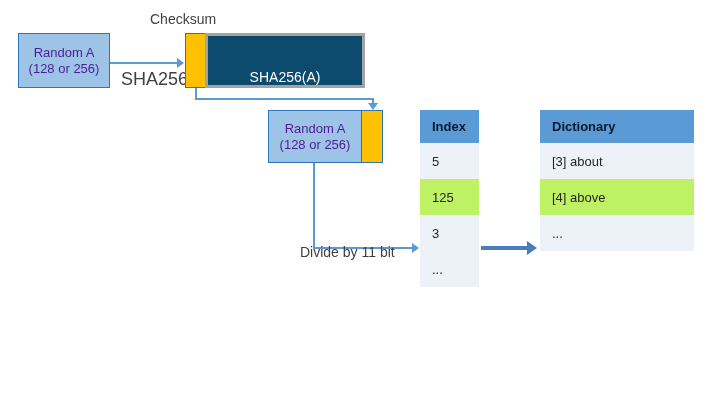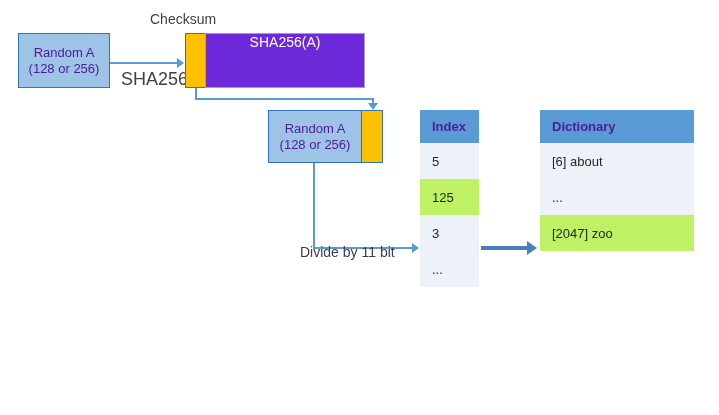--- a/index.html
+++ b/index.html
@@ -36,26 +36,26 @@
   }
   .box-randA .l2 { display: block; }
 
   .box-checksum {
     background: #FFC000;
     border: 1px solid #2E75B6;
     box-sizing: border-box;
   }
   .box-sha {
     box-sizing: border-box;
-    background: #6d28d9;
-    border: 1px solid #a3a3a3;
+    background: #0c4a6e;
+    border: 3px solid #a3a3a3;
     color: #ffffff;
     font-size: 14px;
     display: flex;
-    align-items: flex-start;
+    align-items: flex-end;
     justify-content: center;
   }
 
   
   .label {
     color: #404040;
     font-size: 18px;
     white-space: nowrap;
   }
   .label-lg { font-size: 14px; }
@@ -90,21 +90,21 @@
     border-left: 10px solid #4A7EBB;
     border-top: 7px solid transparent;
     border-bottom: 7px solid transparent;
   }
 
   
   .tbl { position: absolute; }
   .tbl-head {
     box-sizing: border-box;
     background: #5B9BD5;
-    color: #4c1d95;
+    color: #0f172a;
     font-size: 13px;
     font-weight: bold;
     height: 33px;
     display: flex;
     align-items: center;
     padding-left: 12px;
   }
   .tbl-row {
     box-sizing: border-box;
     height: 36px;
@@ -163,19 +163,19 @@
       <div class="tbl-row row-a">5</div>
       <div class="tbl-row row-b">125</div>
       <div class="tbl-row row-a">3</div>
       <div class="tbl-row row-a">...</div>
     </div>
   </div>
 
   <div class="tbl" style="left:540px; top:110px; width:154px;border-radius:20px;">
     <div class="tbl-head">Dictionary</div>
     <div>
-      <div class="tbl-row row-a">[6] about</div>
+      <div class="tbl-row row-a">[3] about</div>
+      <div class="tbl-row row-b">[4] above</div>
       <div class="tbl-row row-a">...</div>
-      <div class="tbl-row row-b">[2047] zoo</div>
     </div>
   </div>
 
 </div>
 
 </body></html>

